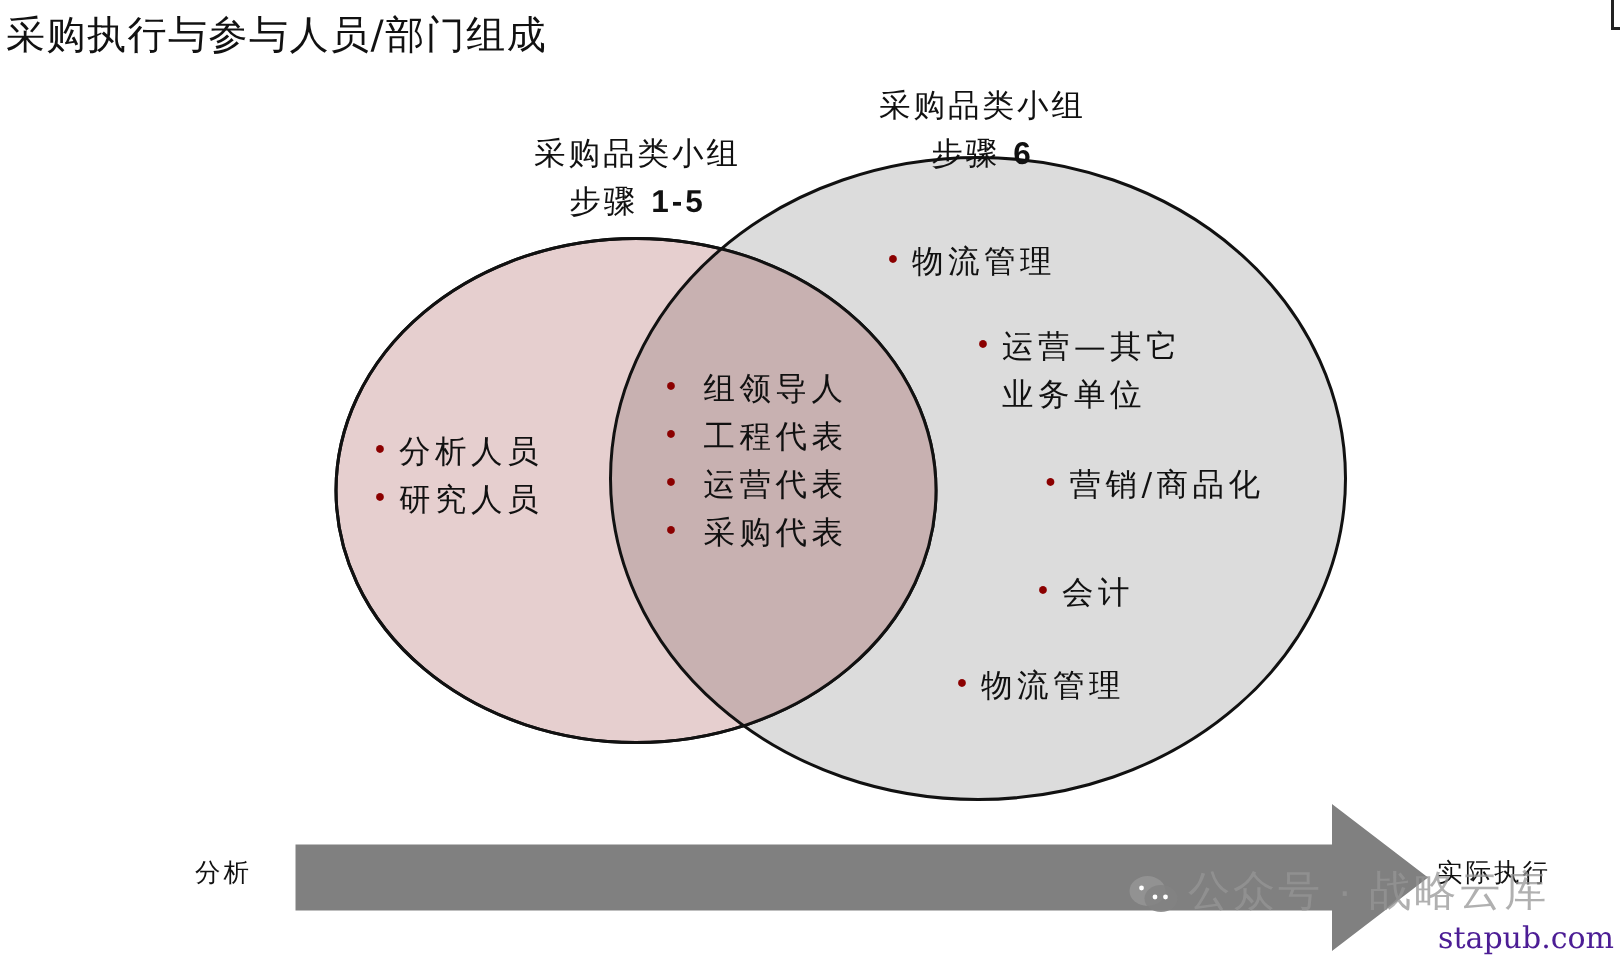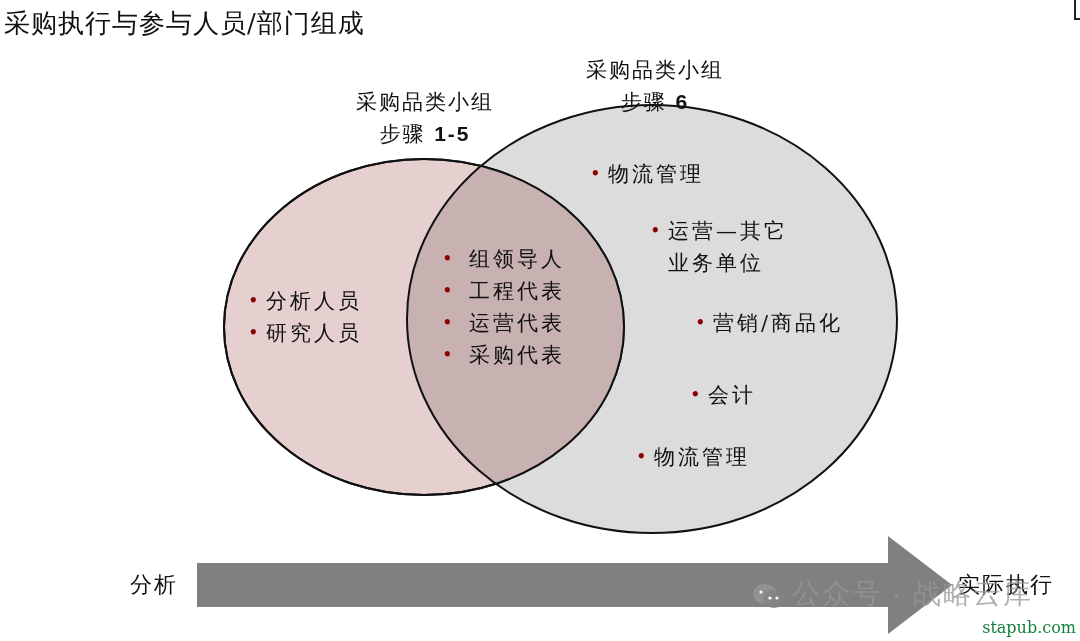--- a/index.html
+++ b/index.html
@@ -6,24 +6,24 @@
   body { width:1080px; height:641px; position:relative; overflow:hidden;
          font-family: "DejaVu Serif", "Liberation Serif", serif; color:#111; }
   .title { position:absolute; left:4px; top:6px; font-size:26px; letter-spacing:1px;text-align:center; }
   .corner { position:absolute; left:1074px; top:0; width:6px; height:18px; border-left:2px solid #222; border-bottom:2px solid #222; }
   svg.diagram { position:absolute; left:0; top:0; }
   .label { position:absolute; text-align:center; font-size:21px; line-height:32px; letter-spacing:2px; }
   .label .num { font-family:"Liberation Sans", sans-serif; font-weight:bold; }
   .items { position:absolute; font-size:21px; line-height:32px; letter-spacing:3px; }
   .item { position:relative; padding-left:18px; white-space:nowrap; }
   .item .bullet { position:absolute; left:0; top:0; color:#8b0000; font-size:18px; }
-  .axis-label { position:absolute; font-size:22px; letter-spacing:2px; }
+  .axis-label { position:absolute; font-size:17px; letter-spacing:2px; }
   .watermark { position:absolute; left:752px; top:575px; font-family:Liberation Sans, sans-serif; font-size:28px; color:rgba(150,150,150,0.75); letter-spacing:2px; }
   .wm-icon { display:inline-block; width:34px; height:26px; vertical-align:middle; margin-right:6px; }
-  .site { position:absolute; right:4px; bottom:4px; font-size:16px; color:#15803d; }
+  .site { position:absolute; right:4px; bottom:4px; font-size:20px; color:#4c1d95; }
 </style>
 </head>
 <body>
 
 <div class="title">采购执行与参与人员/部门组成</div>
 <div class="corner"></div>
 
 <svg class="diagram" width="1080" height="641">
   <defs>
     <clipPath id="clipLeft">

